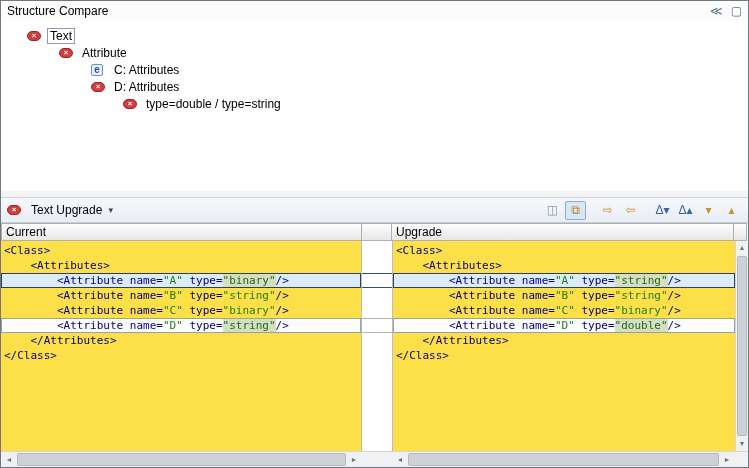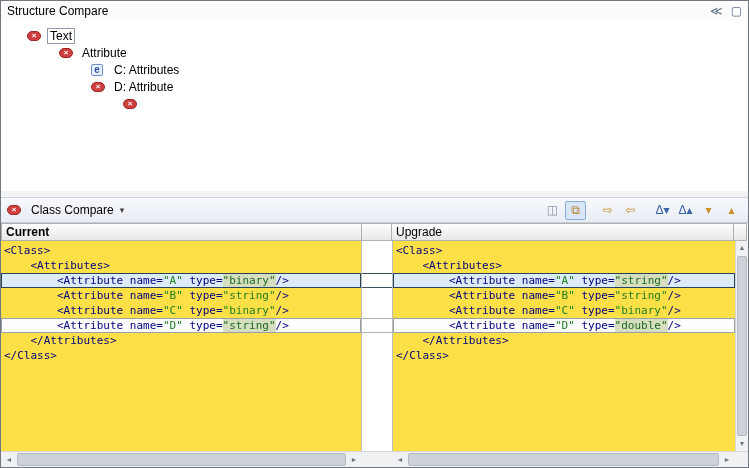--- a/index.html
+++ b/index.html
@@ -47,21 +47,21 @@
   }
   .tbtn.pressed { background:#d8e6f7; border-color:#89aed6; }
   .tbtn.gap { margin-left:9px; }
   
   .tc-colheads { display:flex; height:18px; }
   .colhead {
     background:linear-gradient(#fefefe,#e7e7e7); border:1px solid #b0b0b0;
     font-size:12px; color:#000; padding:0 4px; line-height:16px; overflow:hidden;
   }
   .colhead + .colhead { margin-left:-1px; }
-  .ch-left { width:361px;font-weight:bold; }
+  .ch-left { width:361px; }
   .ch-gut { width:31px; }
   .ch-right { width:343px; }
   .ch-sb { width:14px; }
   
   .tc-body { display:flex; height:210px; position:relative; }
   .pane {
     height:100%; overflow:hidden; position:relative; background:#fde047;
     font-family:"DejaVu Sans Mono", monospace; font-size:11px; line-height:15px;
     padding-top:2px;
   }
@@ -119,32 +119,33 @@
       <div class="tree-row" style="padding-left: 58px;">
         <span class="icon-diff">×</span>
         <span class="tree-label">Attribute</span>
       </div>
       <div class="tree-row" style="padding-left: 90px;">
         <span class="icon-e">e</span>
         <span class="tree-label">C: Attributes</span>
       </div>
       <div class="tree-row" style="padding-left: 90px;">
         <span class="icon-diff">×</span>
-        <span class="tree-label">D: Attribute</span>
+        <span class="tree-label">D: Attributes</span>
       </div>
       <div class="tree-row" style="padding-left: 122px;">
         <span class="icon-diff">×</span>
+        <span class="tree-label">type=double / type=string</span>
       </div>
     </div>
 
   <div class="sash"></div>
 
   <div class="tc-header">
     <span class="icon-diff">×</span>
-    <span>Class Compare</span>
+    <span>Text Upgrade</span>
     <span class="tc-caret">▾</span>
     <span class="tc-toolbar" id="tc-toolbar">
         <span class="tbtn" style="color: rgb(138, 151, 168);">◫</span>
         <span class="tbtn pressed" style="color: rgb(181, 130, 42);">⧉</span>
         <span class="tbtn gap" style="color: rgb(200, 146, 46);">⇨</span>
         <span class="tbtn" style="color: rgb(200, 146, 46);">⇦</span>
         <span class="tbtn gap" style="color: rgb(58, 98, 168);">Δ▾</span>
         <span class="tbtn" style="color: rgb(58, 98, 168);">Δ▴</span>
         <span class="tbtn" style="color: rgb(200, 146, 46);">▾</span>
         <span class="tbtn" style="color: rgb(200, 146, 46);">▴</span>

